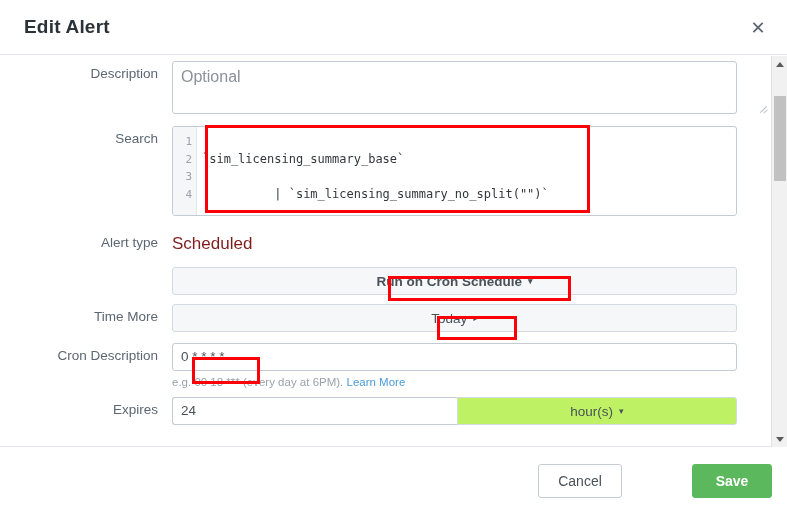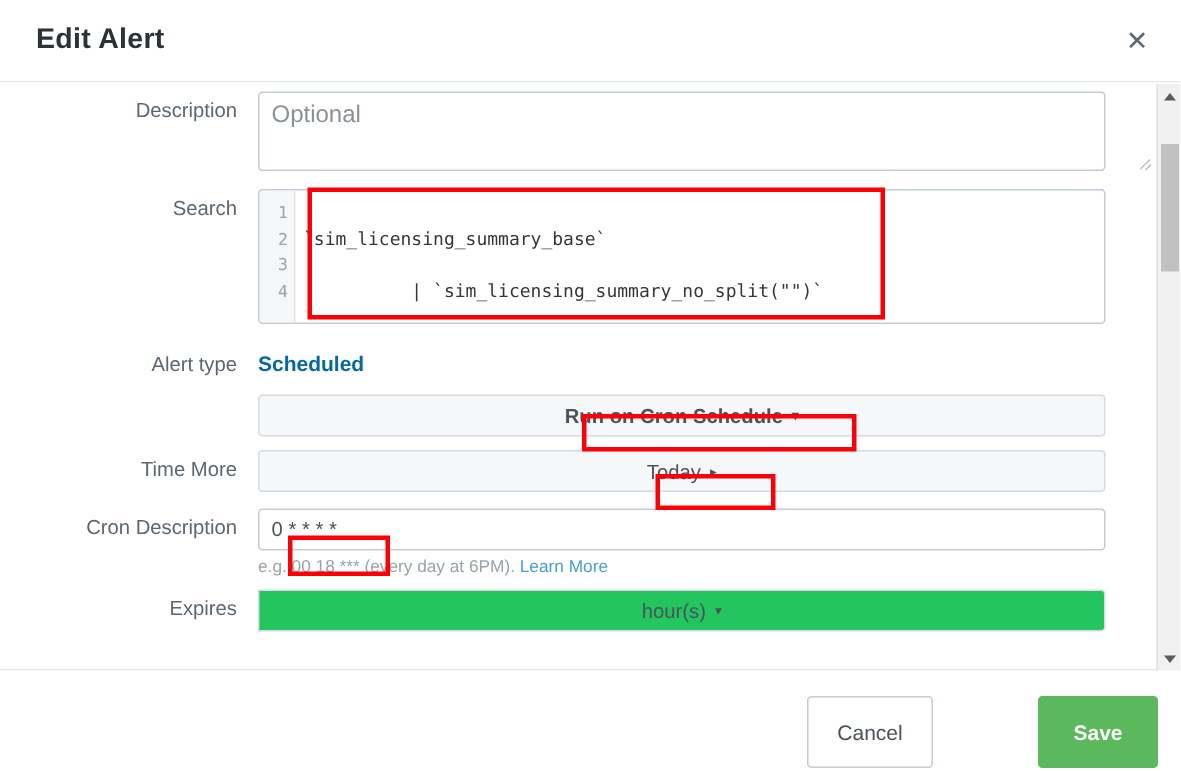--- a/index.html
+++ b/index.html
@@ -154,23 +154,23 @@
     padding: 6px 0 0 5px;
     font-family: "DejaVu Sans Mono", monospace;
     font-size: 12px;
     line-height: 17.5px;
     color: #33373b;
     white-space: pre;
   }
 
   
   .static-value {
-    font-size: 14px;
-    color: #0369a1;
-    font-weight: bold;
+    font-size: 17px;
+    color: #7f1d1d;
+    font-weight: normal;
     padding-top: 4px;
   }
 
   
   .select-bar {
     width: 565px;
     height: 28px;
     border: 1px solid #d3dae1;
     border-radius: 3px;
     background: #f5f7f9;
@@ -222,21 +222,21 @@
     font-size: 13.5px;
     color: #4a525a;
     padding: 0 8px;
     line-height: 26px;
     box-sizing: border-box;
   }
   .split-right {
     flex: 1 1 auto;
     border: 1px solid #d3dae1;
     border-radius: 0 3px 3px 0;
-    background: #22c55e;
+    background: #bef264;
     display: flex;
     align-items: center;
     justify-content: center;
     font-size: 13.5px;
     color: #4a525a;
     cursor: pointer;
     box-sizing: border-box;
   }
 
   
@@ -290,21 +290,21 @@
 
   
   .dialog-footer {
     position: relative;
     height: 67px;
     background: #fff;
   }
   .btn {
     position: absolute;
     top: 17px;
-    height: 48px;
+    height: 34px;
     border-radius: 3px;
     font-size: 14px;
     display: flex;
     align-items: center;
     justify-content: center;
     cursor: pointer;
     box-sizing: border-box;
   }
   .btn-cancel {
     right: 165px;
@@ -397,20 +397,21 @@
           <div class="hint">
             <span>e.g. 00 18 *** (every day at 6PM). </span><a>Learn More</a>
           </div>
         </div>
       </div>
 
       <div class="form-row" style="margin-top:9px;">
         <div class="row-label">Expires</div>
         <div class="row-field">
           <div class="split-control">
+            <div class="split-left">24</div>
             <div class="split-right">
               <span>hour(s)</span>
               <span class="caret-down">▾</span>
             </div>
           </div>
         </div>
       </div>
 
     </div>
 

